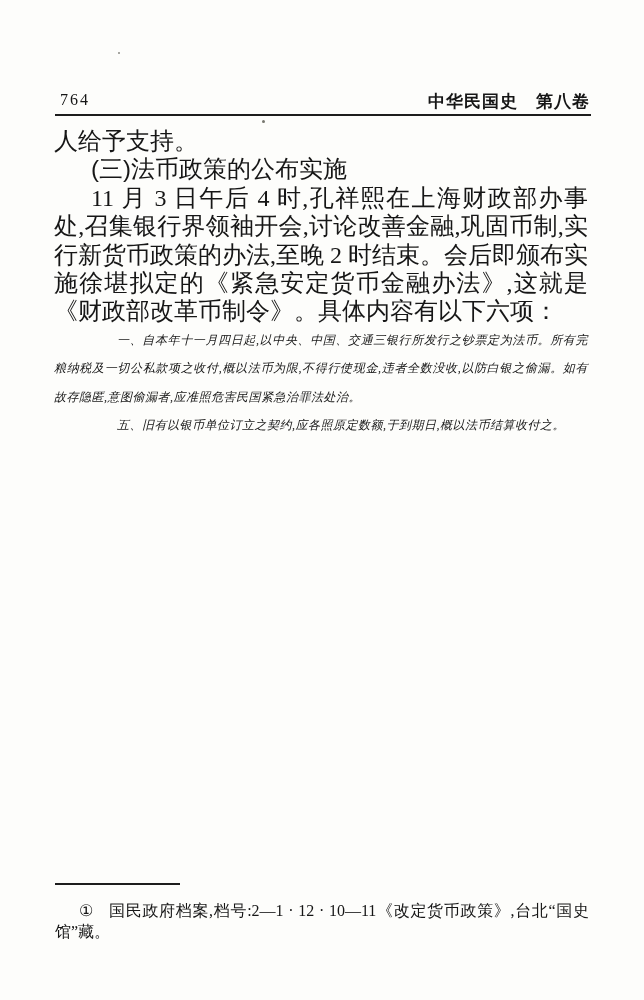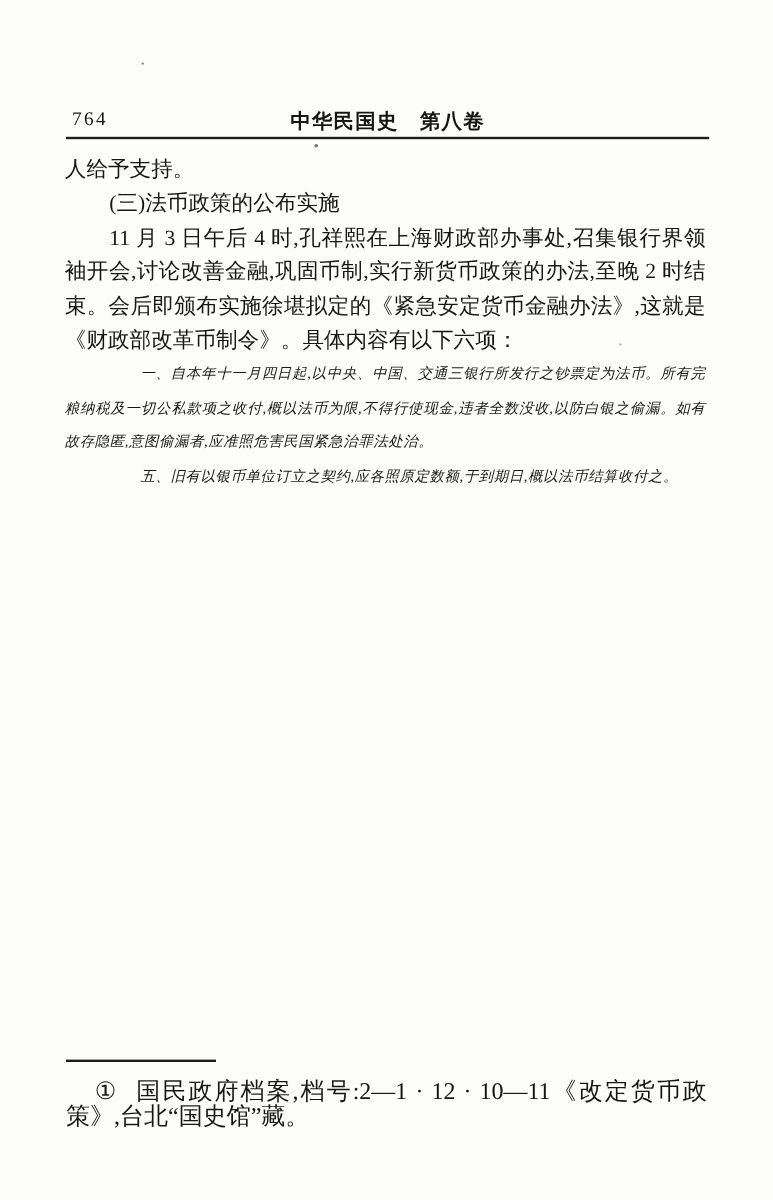--- a/index.html
+++ b/index.html
@@ -12,53 +12,53 @@
     overflow:hidden;
   }
   
   .header-row{position:absolute;top:90px;left:56px;right:54px;height:22px;}
   .page-num{
     position:absolute;left:4px;top:1px;
     font-size:16px;letter-spacing:2px;
     font-family:"Liberation Serif","DejaVu Serif",serif;
   }
   .running-title{
-    position:absolute;left:0;right:0;top:0;text-align:center;
+    position:absolute;left:0;right:0;top:0;text-align:right;
     font-family:"Liberation Sans","DejaVu Sans",sans-serif;
     font-weight:700;font-size:17px;letter-spacing:1px;
   }
   .header-rule{
     position:absolute;top:114px;left:55px;right:53px;height:2px;
     background:#1d1d1d;
   }
   
   .main-text{position:absolute;top:127px;left:54px;width:534px;}
   .main-text p,.main-text h3{
-    margin:0;font-size:18px;line-height:28.4px;
+    margin:0;font-size:24px;line-height:28.4px;
     text-align:justify;font-weight:400;
   }
   .para-cont{text-indent:0;}
   .section-heading{
     text-indent:37px;
-    font-family:Liberation Serif, serif;
+    font-family:Liberation Sans, sans-serif;
     font-weight:700;font-size:18.5px;
   }
   .para-indent{text-indent:37px;}
   .decree-quote p{
     font-size:12px;line-height:28.4px;
     text-indent:63px;
     font-style:italic;
     letter-spacing:0.5px;
   }
   
   .footnote-area{position:absolute;left:55px;top:883px;width:534px;}
   .fn-rule{width:125px;height:1.5px;background:#1d1d1d;}
   .fn-line{
     margin:0;padding-top:15px;
-    font-size:20px;line-height:21px;text-align:justify;
+    font-size:16px;line-height:21px;text-align:justify;
   }
   .fn-marker{display:inline-block;margin-left:24px;margin-right:15px;}
   
   .speck{position:absolute;border-radius:50%;background:#8a8a85;}
   .speck-1{left:118px;top:52px;width:2px;height:2px;}
   .speck-2{left:262px;top:120px;width:3px;height:3px;background:#77776f;}
   .speck-3{left:516px;top:286px;width:2px;height:2px;background:#b5b5ae;}
 </style>
 </head>
 <body>

